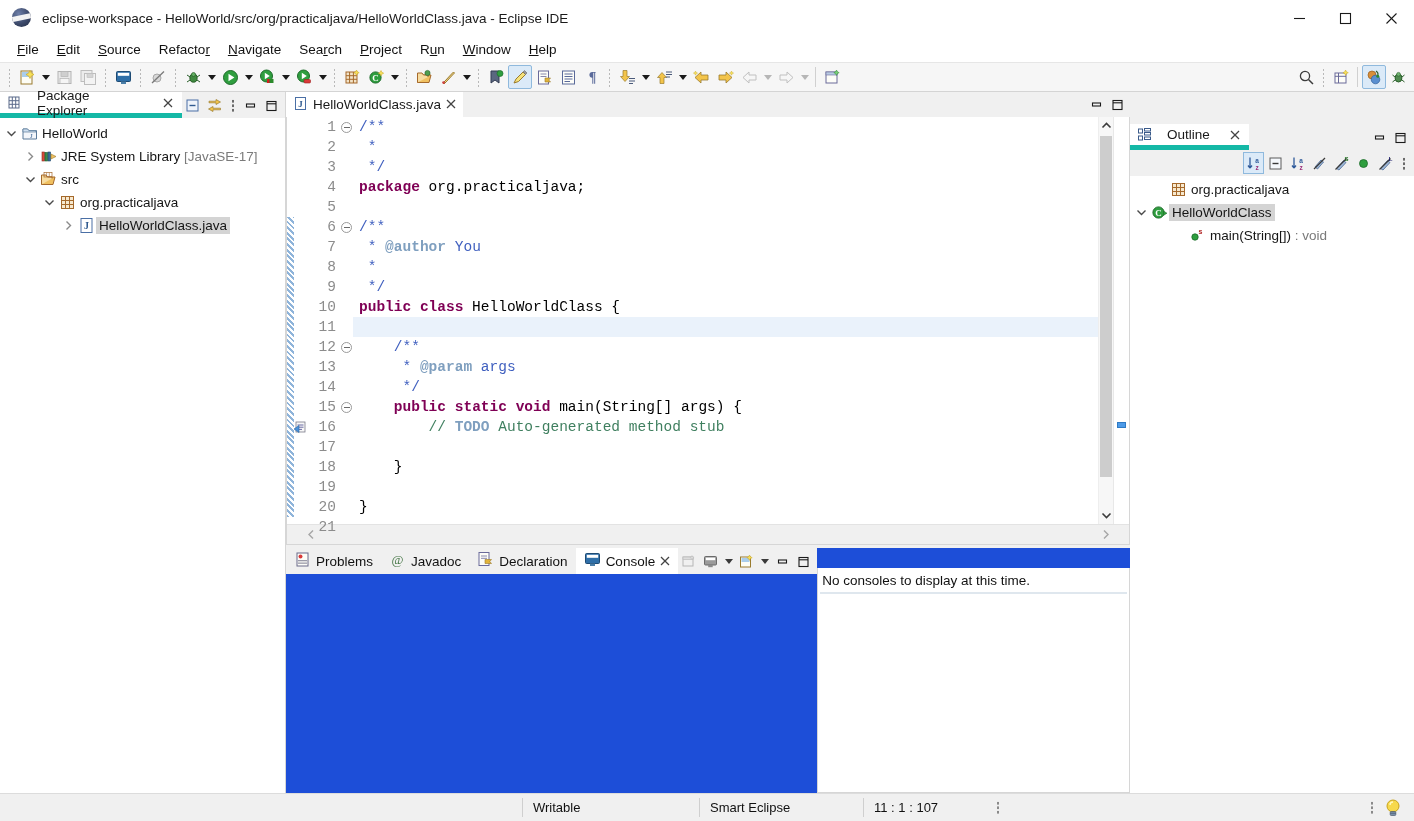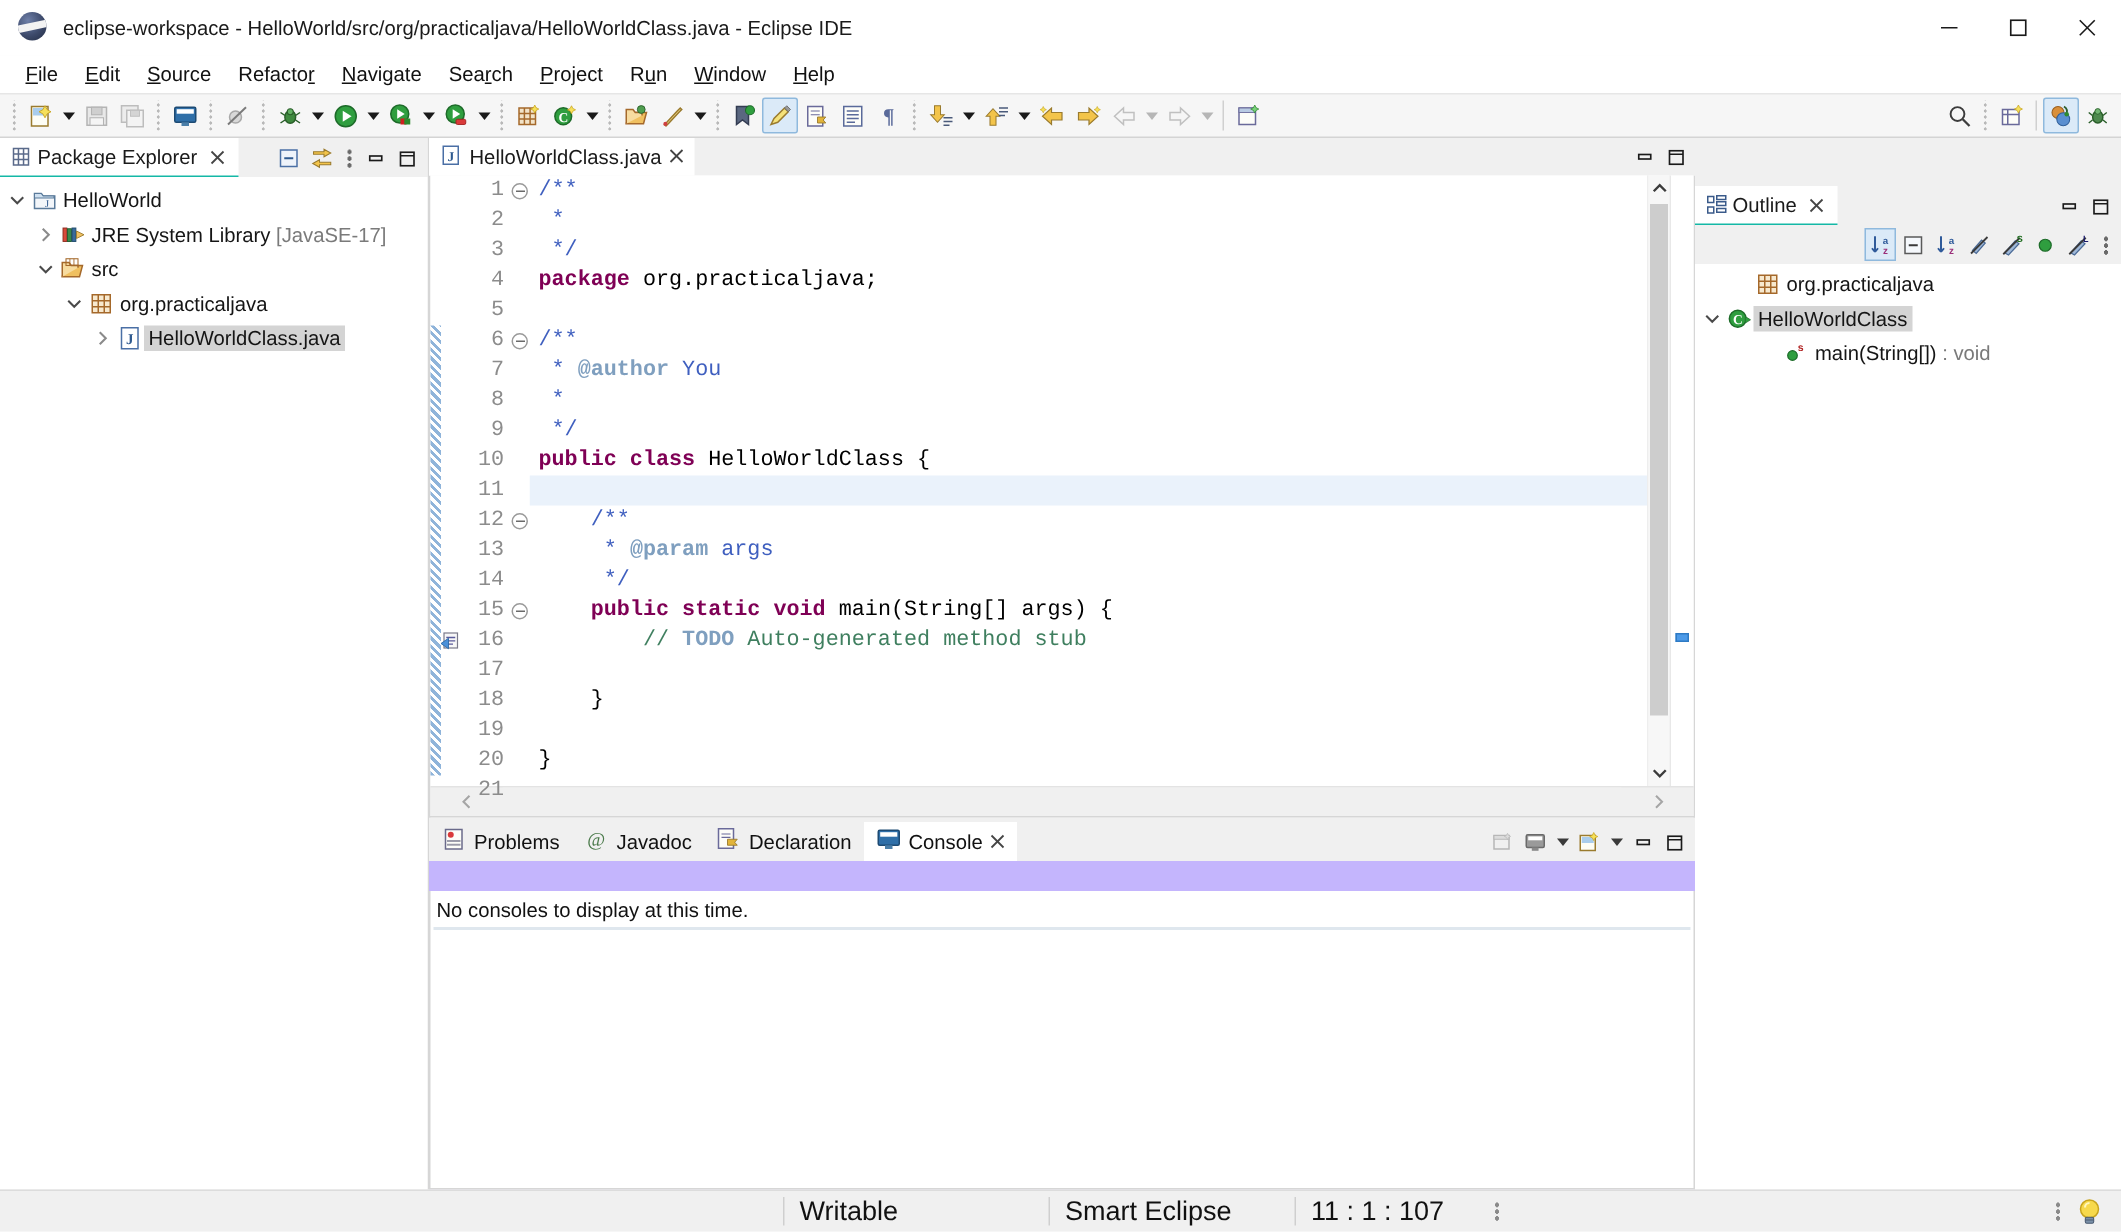--- a/index.html
+++ b/index.html
@@ -56,22 +56,22 @@
 
   
   .main { flex: 1 1 auto; display: flex; min-height: 0; background:#f0f0f0; padding:0; }
   .col-left { width: 286px; flex: 0 0 286px; display: flex; flex-direction: column; background:#fff; border-right:1px solid #d6d6d6;}
   .col-center { flex: 1 1 auto; display: flex; flex-direction: column; min-width: 0; }
   .col-right { width: 284px; flex: 0 0 284px; display: flex; flex-direction: column; background:#fff;margin-top:32px; }
 
   
   .viewhdr { height: 26px; display: flex; align-items: stretch; background: #f0f0f0; position: relative; }
   .vtab {
-    display: flex; align-items: center; gap: 3px; padding: 0 7px 0 6px;
-    background: #fff; font-size: 13.5px; cursor: default; border-bottom: 1px solid #14b8a6;
+    display: flex; align-items: center; gap: 15px; padding: 0 7px 0 6px;
+    background: #fff; font-size: 13.5px; cursor: default; border-bottom: 5px solid #14b8a6;
   }
   .vtab .vt-icon { width: 16px; height: 16px; flex: 0 0 16px; display:flex;align-items:center;justify-content:center;}
   .vtab .vt-close { width: 14px; height: 14px; margin-left:3px; display:flex;align-items:center;justify-content:center; cursor:default;}
   .vhdr-tools { display: flex; align-items: center; margin-left: auto; padding-right: 4px; gap:1px;}
   .vtool { width: 21px; height: 22px; display:flex;align-items:center;justify-content:center; cursor:default; border:1px solid transparent;}
   .vtool.on { background:#dbeaf8; border:1px solid #8fb9dd;}
   .vmenu { width: 13px; height:22px; display:flex;align-items:center;justify-content:center; cursor:default;}
   .dots3 { width:4px; height:13px;
     background-image: radial-gradient(#6a6a6a 45%, transparent 46%);
     background-size: 4px 4.5px; background-repeat: repeat-y;}
@@ -122,30 +122,30 @@
   .sbar-thumb { position:absolute; left:1px; right:1px; background:#cdcdcd; }
   .ovruler { width:16px; flex:0 0 16px; background:#fff; border-left:1px solid #e8e8e8; position:relative;}
   .ovmark { position:absolute; width:9px; height:6px; background:#4c9ae8; border:1px solid #2e7ac4;}
 
   
   .hsb { height:20px; flex:0 0 20px; display:flex; align-items:stretch; background:#f0f0f0; border-top:1px solid #e3e3e3;}
   .hsb-left,.hsb-right { width:48px; display:flex;align-items:center;justify-content:center;cursor:default;}
   .hsb-track { flex:1 1 auto; background:#f0f0f0;}
 
   
-  .bottom { height:245px; flex:0 0 245px; display:flex; flex-direction:column; background:#c4b5fd; margin-top:3px;}
+  .bottom { height:245px; flex:0 0 245px; display:flex; background:#1d4ed8; margin-top:3px;}
   .bt-tabbar { height:26px; display:flex; align-items:stretch; background:#f0f0f0;}
   .bt-tab { display:flex; align-items:center; gap:5px; padding:0 8px; font-size:13.5px; cursor:default; color:#111;}
   .bt-tab.active { background:#fff; font-weight:normal; }
   .bt-body { flex:1 1 auto; background:#fff; border:1px solid #d6d6d6; border-top:none; padding:4px 2px 0 2px; font-size:13.5px; color:#111;margin-top:20px;}
   .bt-msg { padding:1px 2px; }
   .bt-underline { height:2px; background:#dfe7ee; margin:3px 0 0 0; }
 
   
-  .statusbar { height:28px; flex:0 0 28px; background:#f0f0f0; display:flex; align-items:stretch; border-top:1px solid #dcdcdc; font-size:18px;}
+  .statusbar { height:28px; flex:0 0 28px; background:#f0f0f0; display:flex; align-items:stretch; border-top:1px solid #dcdcdc; font-size:13px;}
   .sb-cell { display:flex; align-items:center; padding:0 10px; color:#111; white-space:nowrap;}
   .sb-div { width:1px; background:#cfcfcf; margin:4px 0;}
   .sb-spacer{flex:1 1 auto;}
   .sb-dots { width:4px;height:13px; align-self:center;
     background-image: radial-gradient(#8a8a8a 45%, transparent 46%);
     background-size:4px 4.5px; background-repeat:repeat-y;}
 </style>
 </head>
 <body>
 

